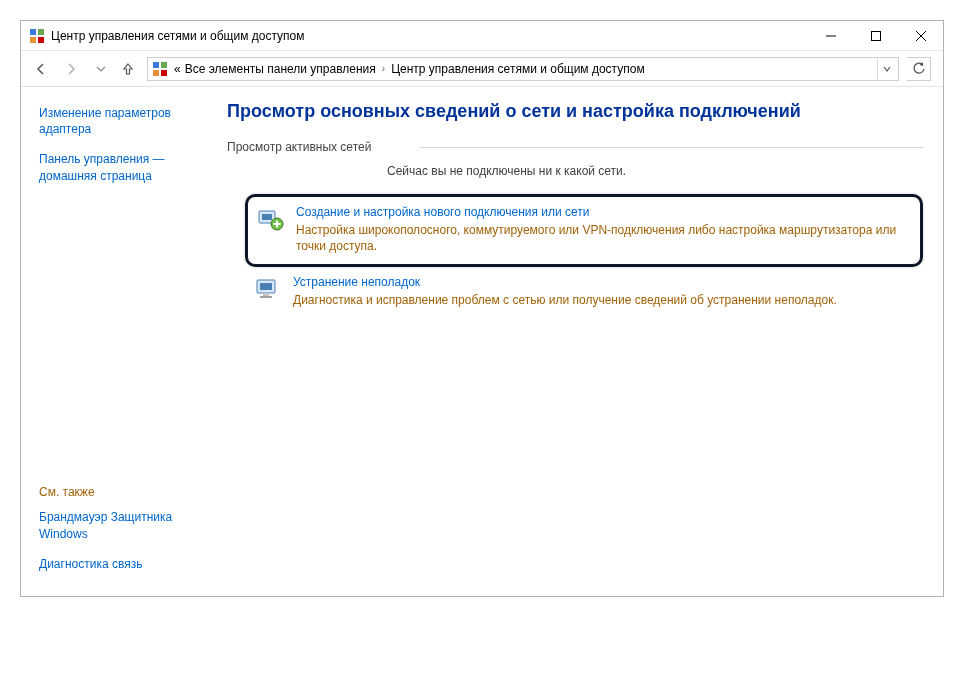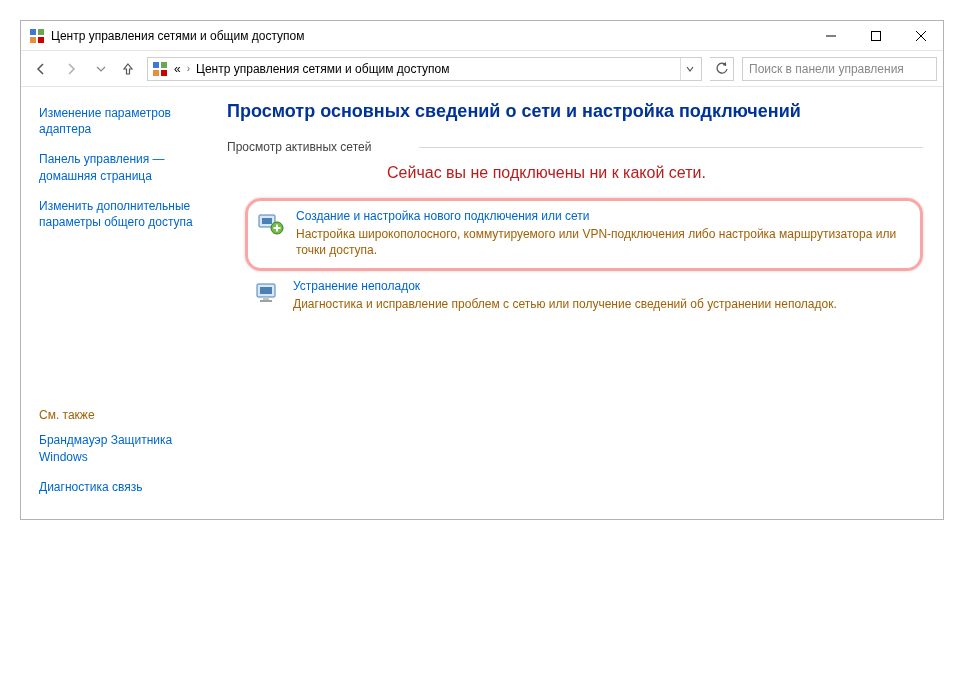--- a/index.html
+++ b/index.html
@@ -1,20 +1,20 @@
 <!DOCTYPE html>
 <html><head>
 <meta charset="utf-8">
 <style>
   * { box-sizing: border-box; }
   html, body { margin: 0; padding: 0; font-family: "Segoe UI", Tahoma, sans-serif; font-size: 12px; color: #000; background: #fff; }
   .window {
     position: relative;
     width: 924px;
-    height: 500px;
+    height: 577px;
     margin: 20px;
     border: 1px solid #b3b3b3;
     background: #fff;
     display: flex;
     flex-direction: column;
   }
   
   .titlebar {
     height: 30px;
     display: flex;
@@ -66,26 +66,26 @@
   .side-spacer { flex: 1; }
   .side-heading { color: #a16207; font-size: 12px; margin-bottom: 10px; }
   .main {
     flex: 1; padding: 14px 20px 10px 6px; overflow: auto;
   }
   .page-title { color: #003399; font-size: 18px; margin: 0 0 18px 0; }
   .section { margin-bottom: 16px; }
   .section-label-row { display: flex; align-items: center; margin-bottom: 10px; gap: 40px; }
   .section-label { color: #444; font-size: 12px; white-space: nowrap; padding-right: 8px; }
   .section-rule { flex: 1; height: 1px; background: #d8d8d8; }
-  .status-text { color: #b91c1c; font-size: 16px; padding-left: 160px; margin-bottom: 6px; }
+  .status-text { color: #404040; font-size: 12px; padding-left: 160px; margin-bottom: 6px; }
   .task-list { padding-left: 18px; }
   .task {
     display: flex; gap: 12px; padding: 8px 10px 10px 8px; border-radius: 6px;
   }
-  .task.highlight { border: 3px solid #fca5a5; border-radius: 16px; box-shadow: 0 0 3px rgba(0,0,0,0.2); }
+  .task.highlight { border: 3px solid #0f172a; border-radius: 10px; box-shadow: 0 0 3px rgba(0,0,0,0.2); }
   .task-icon { width: 28px; height: 28px; flex-shrink: 0; display:flex; align-items:center; justify-content:center; }
   .task-body { flex: 1; }
   .task-title { color: #0066cc; font-size: 12px; margin-bottom: 3px; cursor: pointer; }
   .task-desc { color: #a16207; font-size: 12px; line-height: 1.35; }
   svg { display:block; }
 </style>
 </head>
 <body>
 
 <div class="window">
@@ -145,47 +145,44 @@
     <div class="address">
       <span class="crumb-icon">
         <svg width="16" height="16" viewBox="0 0 16 16">
           <rect x="1" y="1" width="6" height="6" fill="#3b78d8"></rect>
           <rect x="9" y="1" width="6" height="6" fill="#6aa84f"></rect>
           <rect x="1" y="9" width="6" height="6" fill="#e69138"></rect>
           <rect x="9" y="9" width="6" height="6" fill="#cc0000"></rect>
         </svg>
       </span>
       <span class="crumb">«</span>
+      <span class="crumb">Все элементы панели управления</span>
       <span class="chevron">›</span>
       <span class="crumb">Центр управления сетями и общим доступом</span>
       <span class="spacer"></span>
       <span class="drop">
         <svg width="8" height="8" viewBox="0 0 8 8">
             <path d="M1 2 L4 6 L7 2" fill="none" stroke="#555" stroke-width="1.2"></path>
           </svg>
       </span>
     </div>
     <div class="refresh-btn">
       <svg width="14" height="14" viewBox="0 0 14 14">
           <path d="M11 3 A5 5 0 1 0 12 7" fill="none" stroke="#555" stroke-width="1.3"></path>
           <path d="M11 0 L11 4 L7.5 3" fill="#555"></path>
         </svg>
     </div>
 
-    <div class="search">
-      <input type="text" placeholder="Поиск в панели управления" style="">
-    </div>
   </div>
 
   <div class="body">
 
     <div class="sidebar">
       <div class="side-link">Изменение параметров адаптера</div>
       <div class="side-link">Панель управления — домашняя страница</div>
-      <div class="side-link">Изменить дополнительные параметры общего доступа</div>
       <div class="side-spacer"></div>
       <div class="side-heading">См. также</div>
       <div class="side-link">Брандмауэр Защитника Windows</div>
       <div class="side-link">Диагностика связь</div>
     </div>
 
     <div class="main">
       <h2 class="page-title">Просмотр основных сведений о сети и настройка подключений</h2>
 
       <div class="section">

